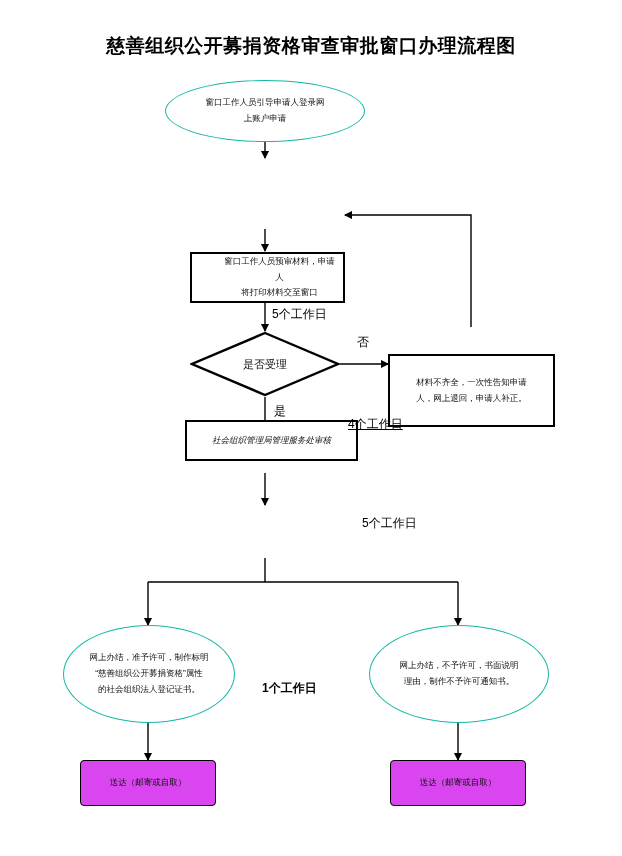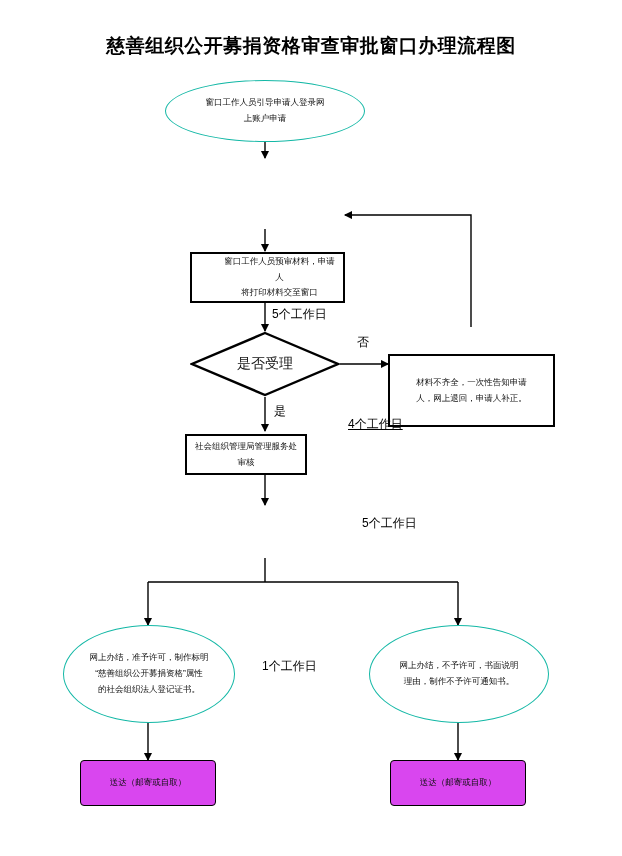--- a/index.html
+++ b/index.html
@@ -73,21 +73,21 @@
   }
   .diamond-wrap .txt {
     position: absolute;
     left: 0;
     top: 0;
     width: 100%;
     height: 100%;
     display: flex;
     align-items: center;
     justify-content: center;
-    font-size: 14px;
+    font-size: 11px;
     color: #111;
   }
   
   #wires {
     position: absolute;
     left: 0;
     top: 0;
     width: 622px;
     height: 856px;
     pointer-events: none;
@@ -156,21 +156,21 @@
       <polygon points="75,2 148,33 75,64 2,33" fill="#fff" stroke="#000" stroke-width="2.4"></polygon>
     </svg>
     <span class="txt">是否受理</span>
   </div>
 
   <div class="node rect" style="left:388px; top:327px; width:167px; height:73px;margin-top:27px;">
     <span class="txt">材料不齐全，一次性告知申请
 人，网上退回，申请人补正。</span>
   </div>
 
-  <div class="node rect" style="left:185px; top:434px; width:122px; height:41px;">
+  <div class="node rect" style="left:185px; top:420px; width:173px; height:41px;font-style:italic;">
     <span class="txt">社会组织管理局管理服务处审核</span>
   </div>
 
 
   <div class="node ellipse" style="left:369px; top:625px; width:180px; height:98px;">
     <span class="txt">网上办结，不予许可，书面说明
 理由，制作不予许可通知书。</span>
   </div>
 
   <div class="node ellipse" style="left:63px; top:625px; width:172px; height:98px;">
@@ -190,15 +190,15 @@
   <div class="edge-label" style="left:272px; top:306px;">5个工作日</div>
 
   <div class="edge-label" style="left:357px; top:334px;">否</div>
 
   <div class="edge-label" style="left:274px; top:403px;">是</div>
 
   <div class="edge-label" style="left:348px; top:416px;text-decoration:underline;">4个工作日</div>
 
   <div class="edge-label" style="left:362px; top:515px;">5个工作日</div>
 
-  <div class="edge-label" style="left:262px; top:658px;">1个工作日</div>
+  <div class="edge-label" style="left:262px; top:680px;font-weight:bold;">1个工作日</div>
 
 </div>
 
 </body></html>

